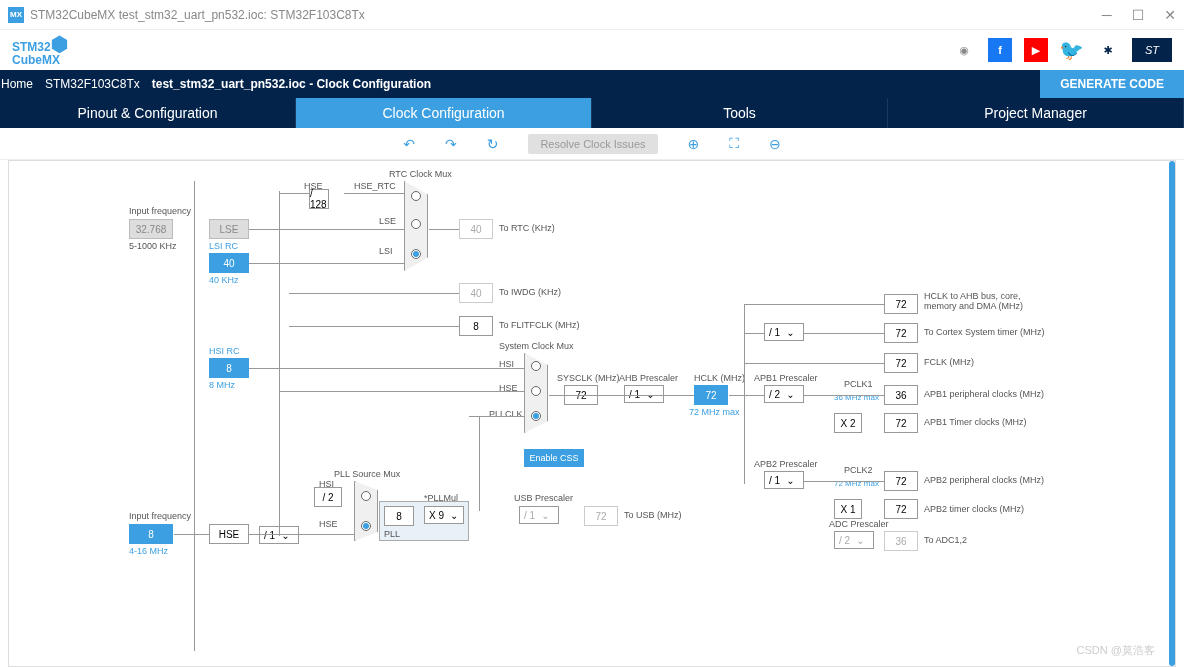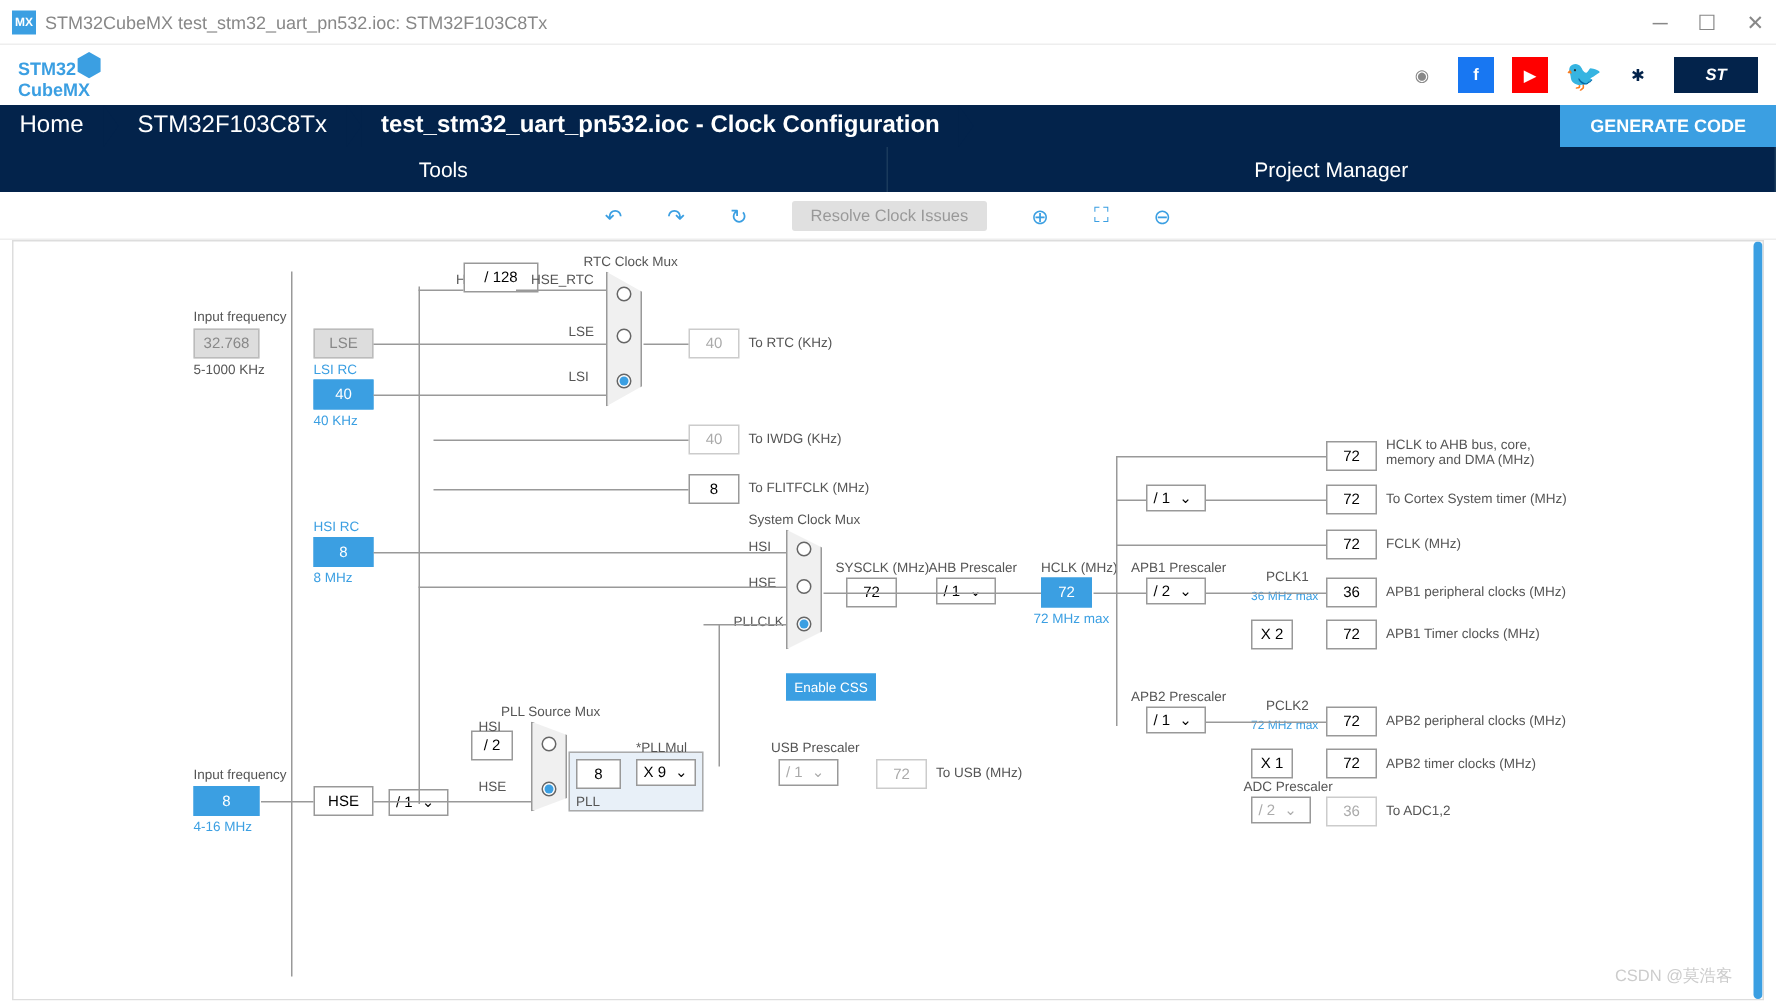--- a/index.html
+++ b/index.html
@@ -11,21 +11,21 @@
 .window-controls span { cursor: pointer; font-size: 14px; }
 .menubar { height: 40px; display: flex; align-items: center; padding: 0 12px; }
 .logo { width: 60px; }
 .logo-text { color: #3b9fe2; font-weight: bold; font-size: 12px; line-height: 1; }
 .logo-cube { color: #3b9fe2; font-size: 20px; }
 .menu-items { display: flex; gap: 100px; margin-left: 140px; }
 .menu-items span { color: #888; font-size: 14px; cursor: pointer; }
 .social-icons { margin-left: auto; display: flex; gap: 12px; align-items: center; }
 .social-icons span { width: 24px; height: 24px; display: flex; align-items: center; justify-content: center; }
 .breadcrumb-bar { height: 28px; background: #03234b; display: flex; align-items: center; color: #fff; }
-.breadcrumb { padding: 0 13px; height: 100%; display: flex; align-items: center; position: relative; font-size: 16px; }
+.breadcrumb { padding: 0 1px; height: 100%; display: flex; align-items: center; position: relative; font-size: 12px; }
 .breadcrumb::after { content: ''; position: absolute; right: -10px; top: 0; width: 0; height: 0; border-top: 14px solid transparent; border-bottom: 14px solid transparent; border-left: 10px solid #03234b; z-index: 1; }
 .breadcrumb.active { background: #03234b; font-weight: bold; }
 .generate-btn { margin-left: auto; background: #3b9fe2; padding: 0 20px; height: 100%; display: flex; align-items: center; font-weight: bold; font-size: 12px; }
 .tabs { height: 30px; display: flex; }
 .tab { flex: 1; background: #03234b; color: #fff; display: flex; align-items: center; justify-content: center; font-size: 14px; cursor: pointer; border-right: 1px solid #1a3a5c; }
 .tab.active { background: #3b9fe2; }
 .toolbar { height: 32px; display: flex; align-items: center; justify-content: center; gap: 30px; background: #fff; border-bottom: 1px solid #eee; }
 .toolbar span { color: #3b9fe2; cursor: pointer; font-size: 14px; }
 .toolbar .resolve-btn { background: #e0e0e0; color: #999; padding: 4px 12px; border-radius: 2px; font-size: 11px; }
 .canvas { position: relative; background: #fff; height: 507px; overflow: hidden; margin: 0 8px; border: 1px solid #ddd; }
@@ -62,32 +62,34 @@
   <div class="logo">
     <div class="logo-text"><span>STM32</span><span class="logo-cube">⬢</span></div>
     <div class="logo-text">CubeMX</div>
   </div>
   <div class="social-icons">
     <span style="color:#888">◉</span>
     <span style="background:#1877f2;color:#fff;font-weight:bold">f</span>
     <span style="background:#ff0000;color:#fff">▶</span>
     <span style="color:#1da1f2;font-size:20px">🐦</span>
     <span style="color:#03234b">✱</span>
-    <span style="background:#03234b;color:#fff;width:56px;font-style:italic;font-weight:bold">ST</span>
+    <span style="background:#03234b;color:#fff;width:40px;font-style:italic;font-weight:normal">ST</span>
   </div>
 </div>
 
 <div class="breadcrumb-bar">
   <div class="breadcrumb">Home</div>
   <div class="breadcrumb" style="margin-left:10px">STM32F103C8Tx</div>
   <div class="breadcrumb active" style="margin-left:10px">test_stm32_uart_pn532.ioc - Clock Configuration</div>
   <div class="generate-btn">GENERATE CODE</div>
 </div>
 
 <div class="tabs">
+  <div class="tab">Pinout &amp; Configuration</div>
+  <div class="tab active">Clock Configuration</div>
   <div class="tab">Tools</div>
   <div class="tab">Project Manager</div>
 </div>
 
 <div class="toolbar">
   <span>↶</span>
   <span>↷</span>
   <span>↻</span>
   <span class="resolve-btn">Resolve Clock Issues</span>
   <span>⊕</span>
@@ -109,21 +111,21 @@
   <div class="label label-blue" style="left:200px;top:185px">HSI RC</div>
   <div class="box blue" style="left:200px;top:197px;width:40px">8</div>
   <div class="label label-blue" style="left:200px;top:219px">8 MHz</div>
 
   <div class="label" style="left:120px;top:350px">Input frequency</div>
   <div class="box blue" style="left:120px;top:363px;width:44px">8</div>
   <div class="label label-blue" style="left:120px;top:385px">4-16 MHz</div>
   <div class="box" style="left:200px;top:363px;width:40px">HSE</div>
 
   <div class="label" style="left:295px;top:20px">HSE</div>
-  <div class="box" style="left:300px;top:14px;width:50px">/ 128</div>
+  <div class="box" style="left:300px;top:28px;width:20px">/ 128</div>
   <div class="label" style="left:345px;top:20px">HSE_RTC</div>
   <div class="label" style="left:380px;top:8px">RTC Clock Mux</div>
   <div class="mux" style="left:395px;top:20px;height:90px"></div>
   <div class="radio" style="left:402px;top:30px"></div>
   <div class="radio" style="left:402px;top:58px"></div>
   <div class="radio checked" style="left:402px;top:88px"></div>
   <div class="label" style="left:370px;top:55px">LSE</div>
   <div class="label" style="left:370px;top:85px">LSI</div>
   <div class="box dimmed" style="left:450px;top:58px;width:34px">40</div>
   <div class="label" style="left:490px;top:62px">To RTC (KHz)</div>

